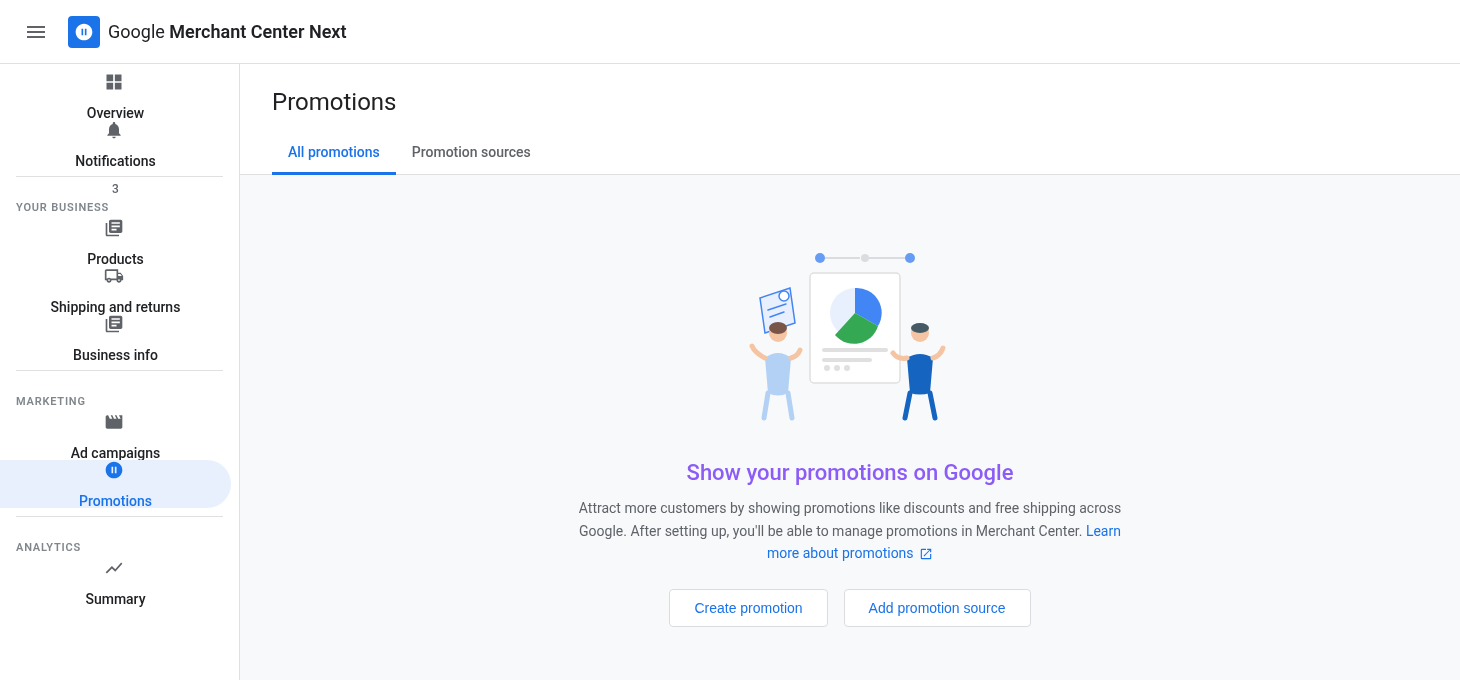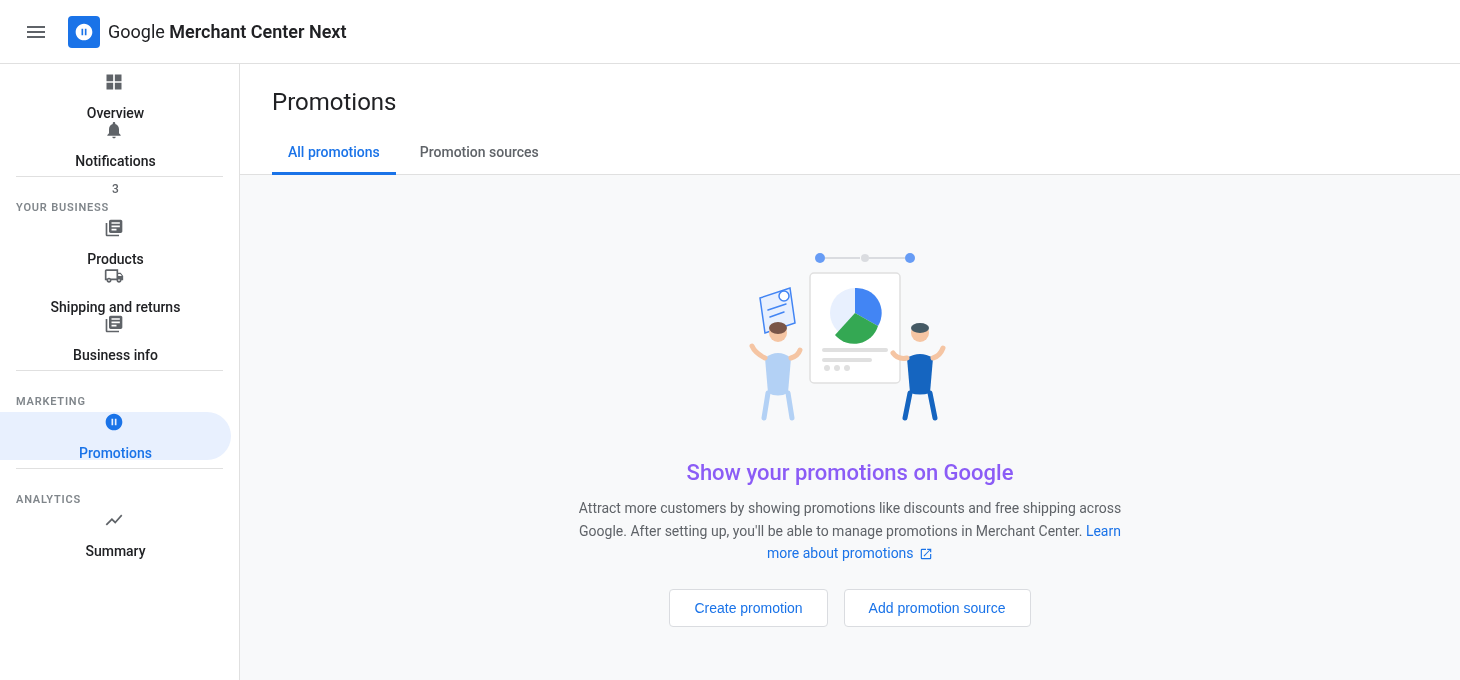--- a/index.html
+++ b/index.html
@@ -105,21 +105,21 @@
       border-bottom: 1px solid #e0e0e0;
     }
     .page-title {
       font-size: 24px;
       font-weight: 400;
       color: #202124;
       margin-bottom: 16px;
     }
     .tabs {
       display: flex;
-      gap: 8px;
+      gap: 0;
     }
     .tab {
       padding: 12px 16px;
       font-size: 14px;
       font-weight: 500;
       color: #5f6368;
       cursor: pointer;
       border-bottom: 3px solid transparent;
       margin-bottom: -1px;
     }
@@ -263,20 +263,28 @@
         </svg>
       </span>
       <span class="sidebar-label">Business info</span>
     </div>
 
     <hr class="sidebar-divider">
 
     <div class="sidebar-section-title">MARKETING</div>
 
 
+    <div class="sidebar-item">
+      <span class="sidebar-icon">
+        <svg width="20" height="20" viewBox="0 0 24 24" fill="currentColor">
+          <path d="M18 4l2 4h-3l-2-4h-2l2 4h-3l-2-4H8l2 4H7L5 4H4c-1.1 0-1.99.9-1.99 2L2 18c0 1.1.9 2 2 2h16c1.1 0 2-.9 2-2V4h-4z"></path>
+        </svg>
+      </span>
+      <span class="sidebar-label">Ad campaigns</span>
+    </div>
 
     <div class="sidebar-item active">
       <span class="sidebar-icon">
         <svg width="20" height="20" viewBox="0 0 24 24" fill="currentColor">
           <path d="M12 2C6.48 2 2 6.48 2 12s4.48 10 10 10 10-4.48 10-10S17.52 2 12 2zm-1 14H9V8h2v8zm4 0h-2V8h2v8z"></path>
         </svg>
       </span>
       <span class="sidebar-label">Promotions</span>
     </div>
 

